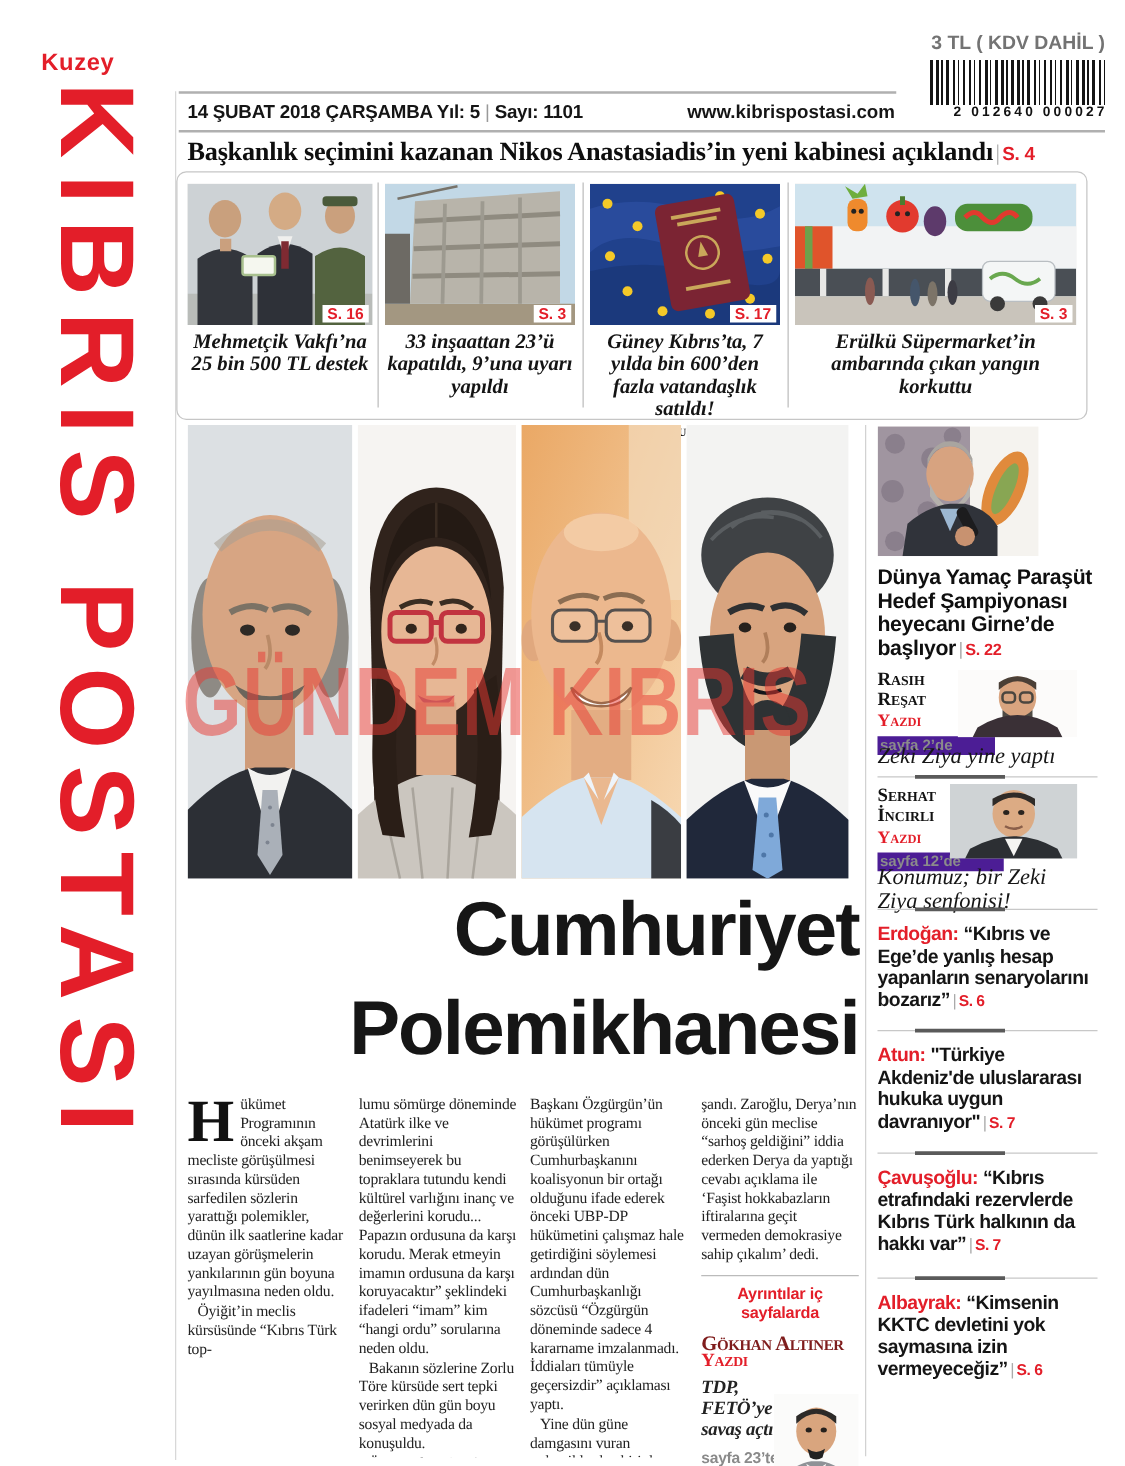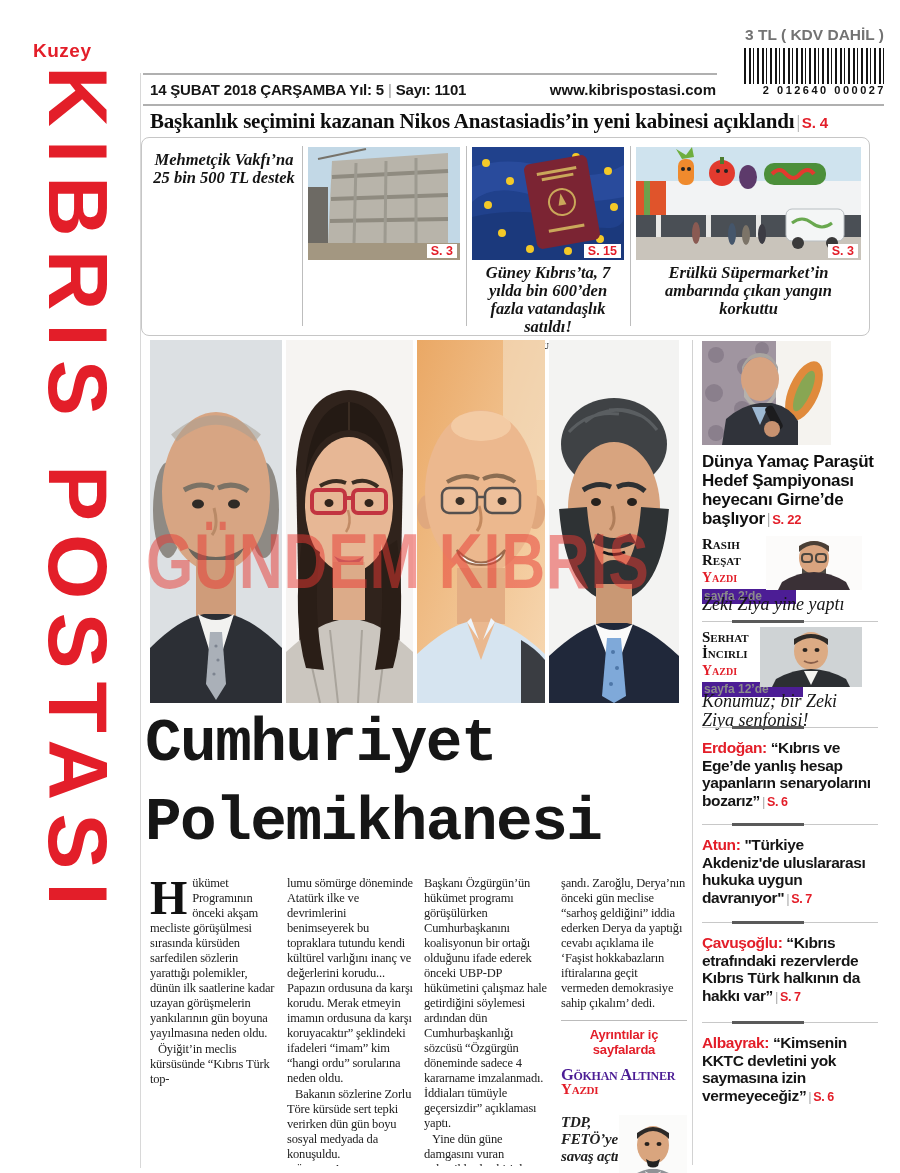--- a/index.html
+++ b/index.html
@@ -52,38 +52,38 @@
       font-weight:bold;font-size:13px;margin-top:1px;color:#111;}
   .tbyline .lbl{color:#e31e29;}
 
   
   .face{top:340px;height:363px;overflow:hidden;}
   .watermark{left:146px;top:522px;z-index:6;font-weight:bold;font-size:78px;line-height:1;
       color:rgba(232,55,50,.5);white-space:nowrap;transform:scaleX(.78);transform-origin:left top;
       letter-spacing:1px;}
 
   
-  .main-headline{left:145px;top:704px;width:542px;text-align:left;font-family:Liberation Mono, monospace;
+  .main-headline{left:145px;top:704px;width:542px;text-align:right;font-family:Liberation Sans, sans-serif;
       font-weight:bold;font-size:61px;line-height:79px;letter-spacing:-1.5px;color:#161616;}
 
   
   .bcol{top:876px;width:126px;font-family:"Liberation Serif",serif;font-size:12.5px;
       line-height:15px;letter-spacing:-.2px;color:#222;}
   .bcol p{margin:0;}
   .bcol p + p{text-indent:8px;margin-top:1px;}
   .clip{max-height:290px;overflow:hidden;}
   .dropcap{float:left;font-size:48px;line-height:40px;font-weight:bold;padding:2px 5px 0 0;color:#111;}
 
   .note-rule{height:1px;background:#bbb;margin:9px 0 6px 0;}
   .details-note{color:#e31e29;font-family:"Liberation Sans",sans-serif;font-weight:bold;
       font-size:13px;text-align:center;letter-spacing:-.2px;}
   .writer-name{font-variant:small-caps;font-weight:bold;font-size:16.5px;letter-spacing:-.3px;
-      margin-top:10px;color:#4c1d95;}
+      margin-top:10px;color:#7f1d1d;}
   .writer-action{font-variant:small-caps;font-weight:bold;font-size:15px;color:#e31e29;}
-  .writer-piece{font-style:italic;font-weight:bold;font-size:15px;line-height:17px;width:66px;margin-top:17px;}
+  .writer-piece{font-style:italic;font-weight:bold;font-size:15px;line-height:17px;width:66px;margin-top:5px;}
   .writer-page{font-family:"Liberation Sans",sans-serif;font-weight:bold;font-size:12.5px;color:#8a8a8a;margin-top:6px;}
   .writer-photo{position:absolute;right:0;top:48px;width:68px;height:98px;overflow:hidden;}
 
   .main-sb-divider{left:692px;top:340px;width:1px;height:825px;background:#d2d2d2;}
 
   
   .sb-photo{left:702px;top:341px;width:129px;height:104px;overflow:hidden;}
   .sb-lead{left:702px;top:452px;width:180px;font-weight:bold;font-size:17px;line-height:19px;
       letter-spacing:-.3px;color:#0f0f0f;}
   .sb-lead .pg-red{font-size:13px;}
@@ -124,20 +124,38 @@
     <span class="website">www.kibrispostasi.com</span>
   </div>
 
   <div class="abs top-headline">
     <span>Başkanlık seçimini kazanan Nikos Anastasiadis’in yeni kabinesi açıklandı</span><span class="pg-pipe">|</span><span class="pg-red">S. 4</span>
   </div>
 
   <div class="abs thumb-box">
 
     <div class="tcell" style="left:8px;width:148px;">
+      <div class="timg">
+        <svg width="148" height="113" viewBox="0 0 148 113">
+          <rect width="148" height="113" fill="#cdd2d5"></rect>
+          <rect y="88" width="148" height="25" fill="#b9bcb9"></rect>
+          <ellipse cx="30" cy="28" rx="13" ry="15" fill="#c9a07d"></ellipse>
+            <path d="M8,113 L8,60 Q30,44 52,60 L52,113 Z" fill="#33363c"></path>
+            <rect x="26" y="44" width="9" height="10" fill="#caa07e"></rect>
+          <ellipse cx="78" cy="22" rx="13" ry="15" fill="#d4ab85"></ellipse>
+            <path d="M56,113 L56,56 Q78,40 100,56 L100,113 Z" fill="#2e3138"></path>
+            <path d="M72,42 L78,60 L84,42 Z" fill="#f0f0ee"></path>
+            <rect x="75" y="46" width="6" height="22" fill="#7e2a32"></rect>
+          <ellipse cx="122" cy="26" rx="12" ry="14" fill="#caa07d"></ellipse>
+            <rect x="108" y="10" width="28" height="8" rx="3" fill="#4a5a3a"></rect>
+            <path d="M102,113 L102,58 Q122,44 142,58 L142,113 Z" fill="#53633f"></path>
+          <rect x="44" y="58" width="26" height="15" rx="2" fill="#f5f7ef" stroke="#a8c08e" stroke-width="2"></rect>
+        </svg>
+        <span class="tbadge">S. 16</span>
+      </div>
       <div class="tcap">Mehmetçik Vakfı’na 25 bin 500 TL destek</div>
     </div>
 
     <div class="tsep" style="left:160px;"></div>
 
     <div class="tcell" style="left:166px;width:152px;">
       <div class="timg">
         <svg width="152" height="113" viewBox="0 0 152 113">
           <rect width="152" height="113" fill="#c2d8e6"></rect>
           <rect y="96" width="152" height="17" fill="#a39781"></rect>
@@ -150,20 +168,21 @@
           <g stroke="#9d9a90" stroke-width="3">
               <line x1="48" y1="16" x2="46" y2="96"></line>
               <line x1="78" y1="14" x2="77" y2="96"></line>
               <line x1="108" y1="11" x2="108" y2="96"></line>
             </g>
           <rect x="0" y="40" width="20" height="56" fill="#6d6a64"></rect>
           <line x1="10" y1="12" x2="58" y2="2" stroke="#77736a" stroke-width="2"></line>
         </svg>
         <span class="tbadge">S. 3</span>
       </div>
+      <div class="tcap">33 inşaattan 23’ü kapatıldı, 9’una uyarı yapıldı</div>
     </div>
 
     <div class="tsep" style="left:324px;"></div>
 
     <div class="tcell" style="left:330px;width:152px;">
       <div class="timg">
         <svg width="152" height="113" viewBox="0 0 152 113">
           <rect width="152" height="113" fill="#20418c"></rect>
           <path d="M0,20 Q40,8 80,22 T152,18 L152,50 Q100,60 60,48 T0,55 Z" fill="#2c4da0" opacity=".8"></path>
           <path d="M0,70 Q50,58 100,74 T152,70 L152,113 L0,113 Z" fill="#1a3778" opacity=".8"></path>
@@ -181,21 +200,21 @@
             </g>
           <g transform="rotate(-10 90 55)">
               <rect x="58" y="12" width="64" height="86" rx="6" fill="#7b2433"></rect>
               <rect x="70" y="22" width="40" height="3" fill="#caa75a"></rect>
               <rect x="74" y="28" width="32" height="3" fill="#caa75a"></rect>
               <circle cx="90" cy="55" r="13" fill="none" stroke="#caa75a" stroke-width="2"></circle>
               <path d="M90,46 L94,58 L86,58 Z" fill="#caa75a"></path>
               <rect x="72" y="80" width="36" height="3" fill="#caa75a"></rect>
             </g>
         </svg>
-        <span class="tbadge">S. 15</span>
+        <span class="tbadge">S. 17</span>
       </div>
       <div class="tcap">Güney Kıbrıs’ta, 7 yılda bin 600’den fazla vatandaşlık satıldı!</div>
       <div class="tbyline">
         <span class="lbl">Haber:</span>
         <span>Ertuğrul Senova</span>
       </div>
     </div>
 
     <div class="tsep" style="left:488px;"></div>
 

